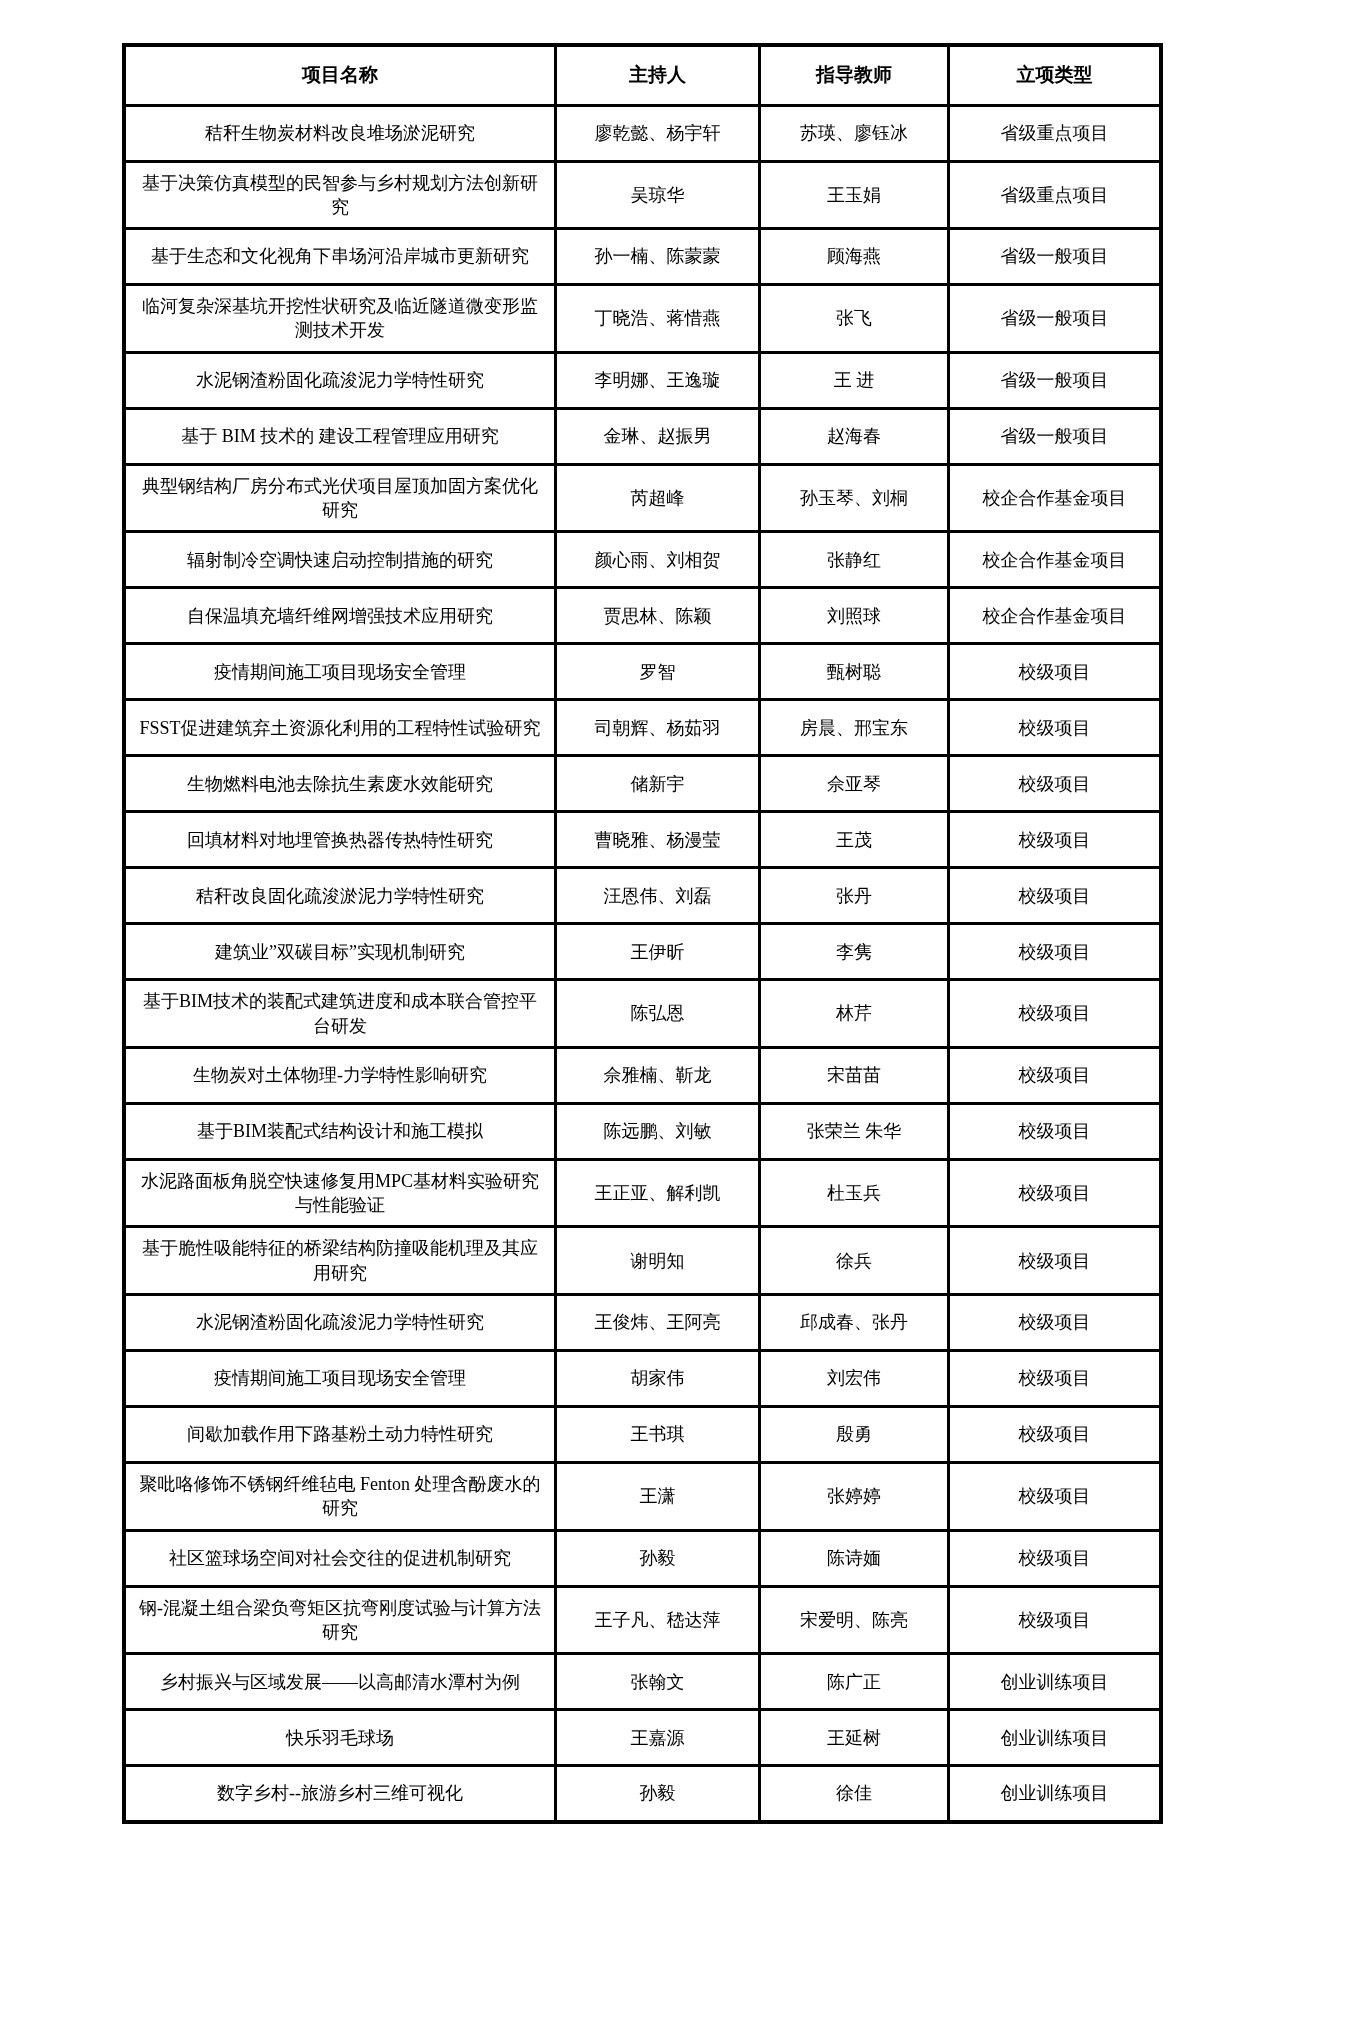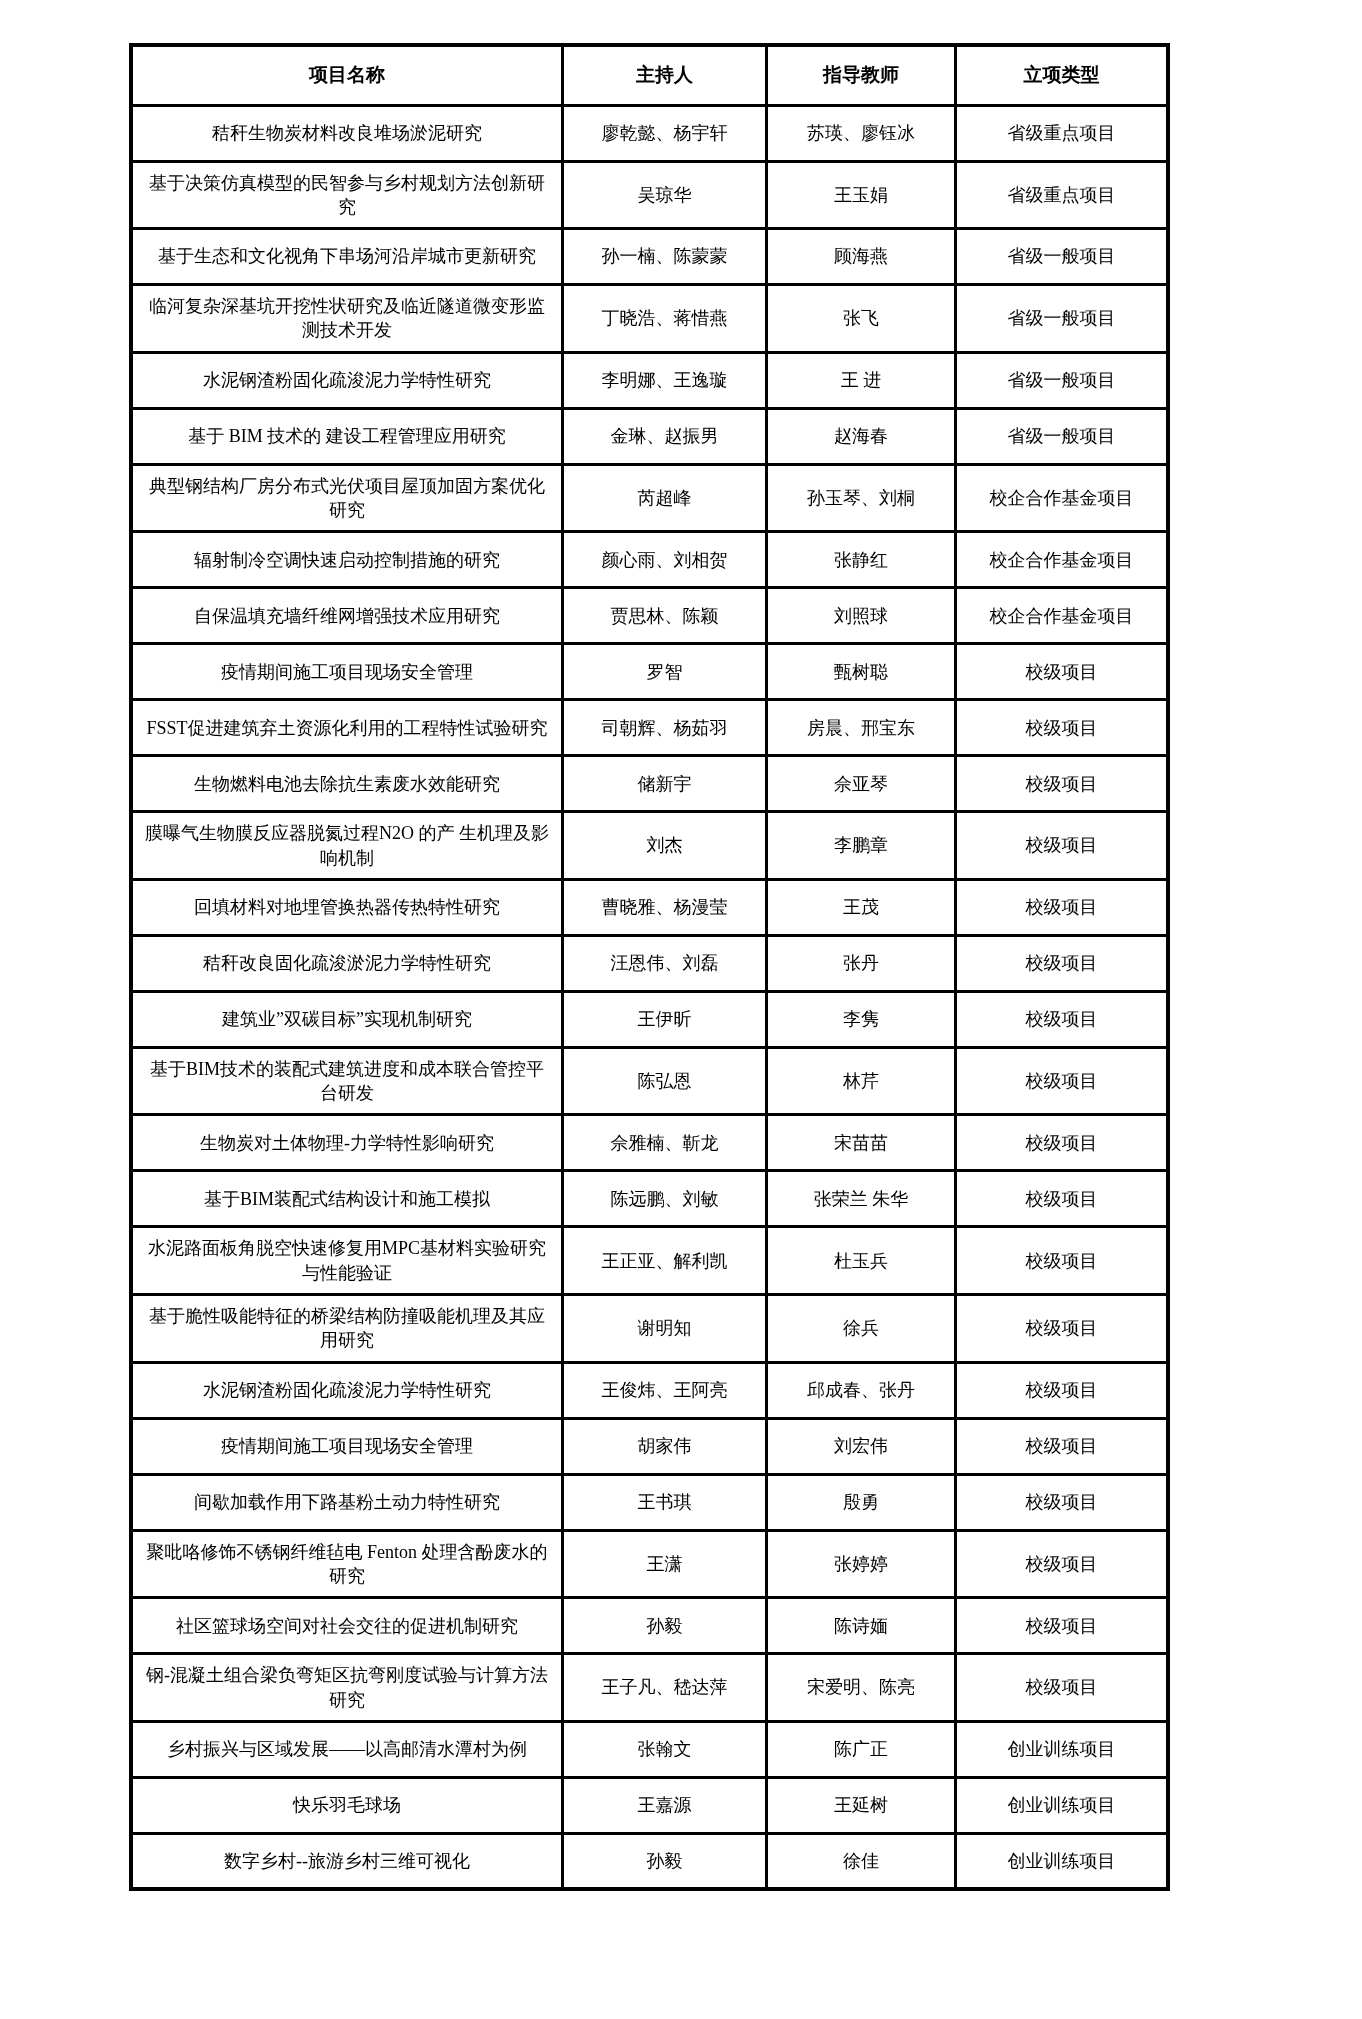--- a/index.html
+++ b/index.html
@@ -8,21 +8,21 @@
     font-family: "Liberation Serif", "DejaVu Serif", serif;
     color: #000000;
   }
   body {
     width: 1362px;
     min-height: 2019px;
     position: relative;
   }
   .doc-table-wrap {
     position: absolute;
-    left: 129px;
+    left: 122px;
     top: 43px;
     width: 1041px;
     font-family: Liberation Serif, serif;
   }
   table.project-table {
     width: 100%;
     border-collapse: collapse;
     table-layout: fixed;
     border: 4px solid #000000;
   }
@@ -147,26 +147,20 @@
     <td>校级项目</td>
   </tr>
 
   <tr>
     <td>生物燃料电池去除抗生素废水效能研究</td>
     <td>储新宇</td>
     <td>佘亚琴</td>
     <td>校级项目</td>
   </tr>
 
-  <tr>
-    <td>膜曝气生物膜反应器脱氮过程N2O 的产 生机理及影响机制</td>
-    <td>刘杰</td>
-    <td>李鹏章</td>
-    <td>校级项目</td>
-  </tr>
 
   <tr>
     <td>回填材料对地埋管换热器传热特性研究</td>
     <td>曹晓雅、杨漫莹</td>
     <td>王茂</td>
     <td>校级项目</td>
   </tr>
 
   <tr>
     <td>秸秆改良固化疏浚淤泥力学特性研究</td>

